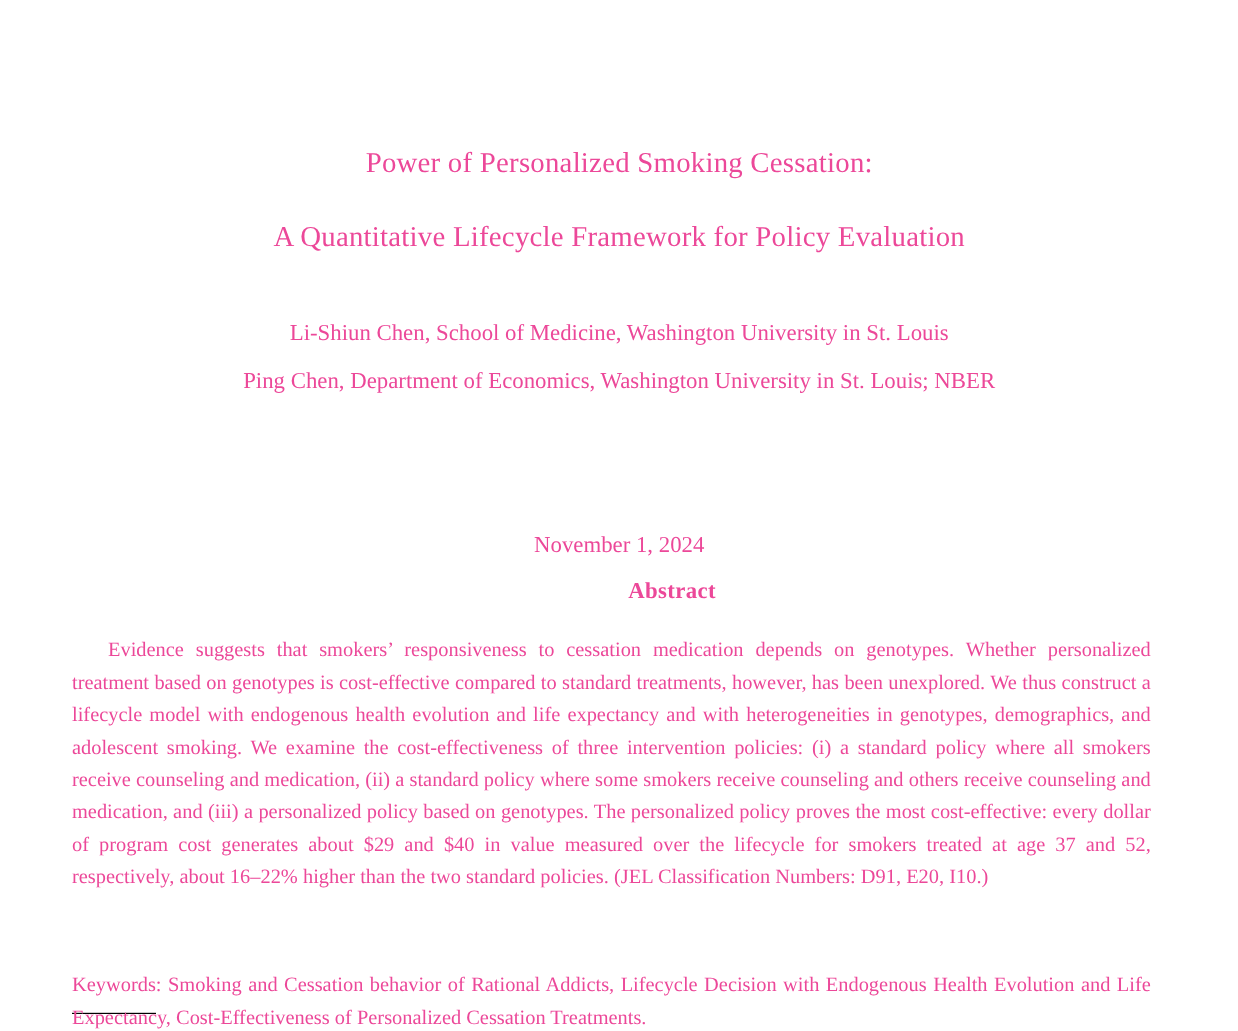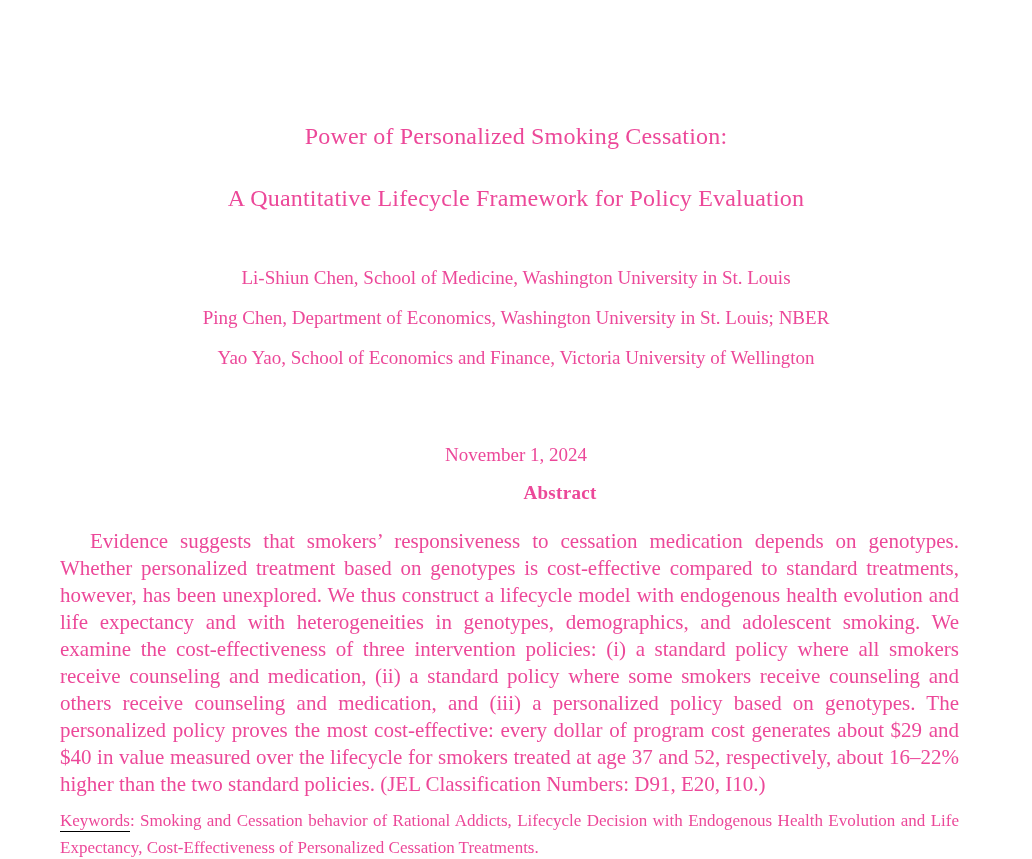--- a/index.html
+++ b/index.html
@@ -57,53 +57,52 @@
     line-height: 1.2;
     letter-spacing: 0.3px;
     padding-left: 44px;
   }
   .abstract-text {
     position: absolute;
     top: 528px;
     left: 60px;
     width: 899px;
     margin: 0;
-    font-size: 21px;
+    font-size: 17px;
     line-height: 27px;
     text-align: justify;
     text-indent: 30px;
   }
   .keywords {
     position: absolute;
     top: 807px;
     left: 60px;
     width: 899px;
     margin: 0;
     font-size: 17px;
     line-height: 27px;
     text-align: justify;
   }
   .keywords-label {
     border-bottom: 1px solid #000000;
-    padding-bottom: 1px;
+    padding-bottom: 14px;
   }
 </style>
 </head>
 <body>
 
 <div class="page">
 
   <h1 class="centered title-line title-line-1">Power of Personalized Smoking Cessation:</h1>
 
   <h1 class="centered title-line title-line-2">A Quantitative Lifecycle Framework for Policy Evaluation</h1>
 
   <div class="authors">
     <div class="author-line">Li-Shiun Chen, School of Medicine, Washington University in St. Louis</div>
     <div class="author-line">Ping Chen, Department of Economics, Washington University in St. Louis; NBER</div>
-    <div class="author-line">Yao Yao, School of Economics and Finance, Victoria University of Wellington</div>
   </div>
 
   <div class="centered date-line">November 1, 2024</div>
 
   <div class="centered abstract-heading">Abstract</div>
 
   <p class="abstract-text">Evidence suggests that smokers’ responsiveness to cessation medication depends on genotypes. Whether personalized treatment based on genotypes is cost-effective compared to standard treatments, however, has been unexplored. We thus construct a lifecycle model with endogenous health evolution and life expectancy and with heterogeneities in genotypes, demographics, and adolescent smoking. We examine the cost-effectiveness of three intervention policies: (i) a standard policy where all smokers receive counseling and medication, (ii) a standard policy where some smokers receive counseling and others receive counseling and medication, and (iii) a personalized policy based on genotypes. The personalized policy proves the most cost-effective: every dollar of program cost generates about $29 and $40 in value measured over the lifecycle for smokers treated at age 37 and 52, respectively, about 16–22% higher than the two standard policies. (JEL Classification Numbers: D91, E20, I10.)</p>
 
   <p class="keywords"><span class="keywords-label">Keywords</span><span>: Smoking and Cessation behavior of Rational Addicts, Lifecycle Decision with Endogenous Health Evolution and Life Expectancy, Cost-Effectiveness of Personalized Cessation Treatments.</span></p>
 

